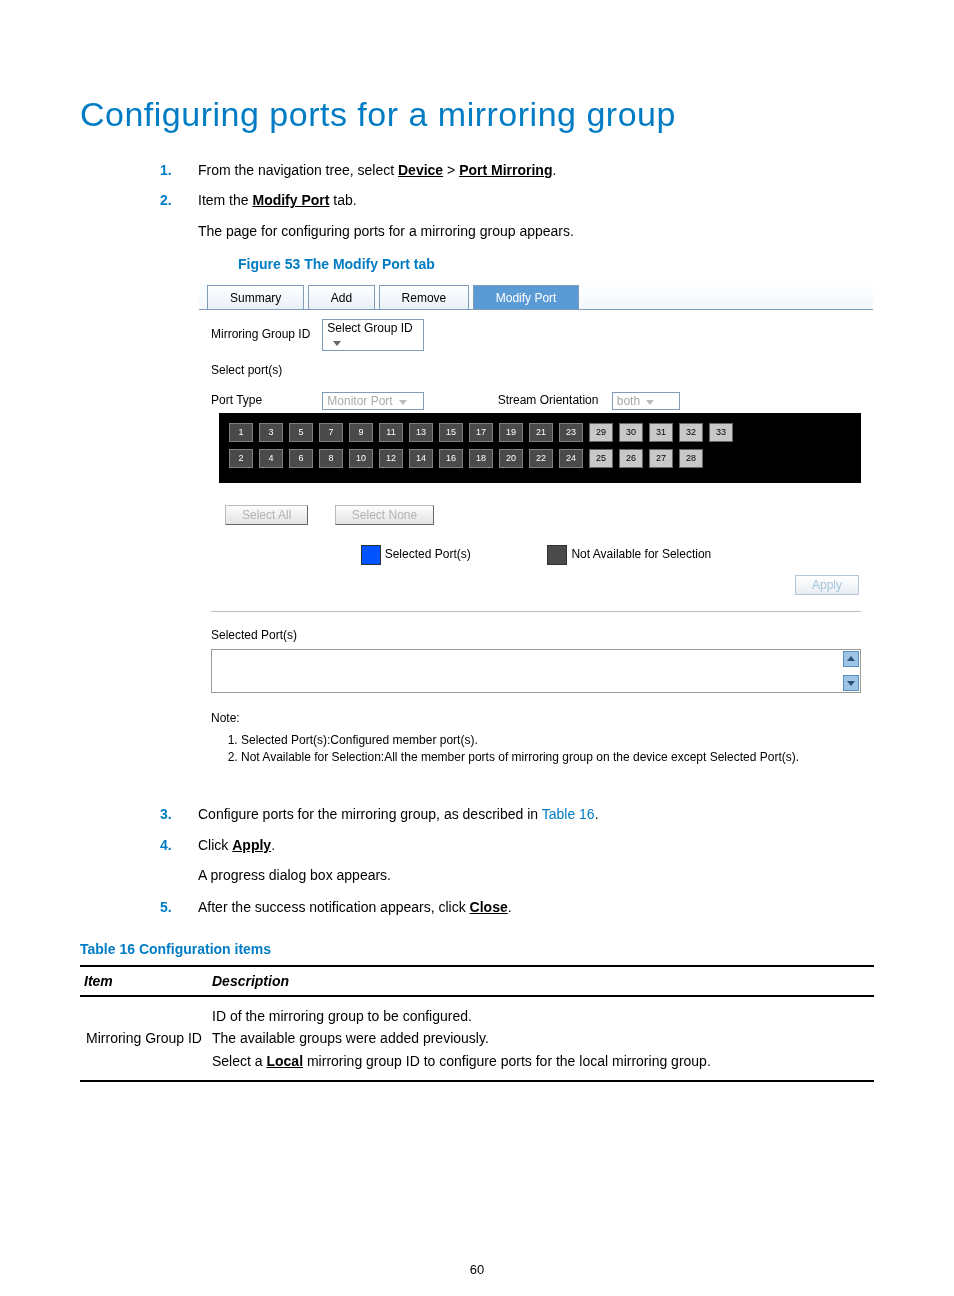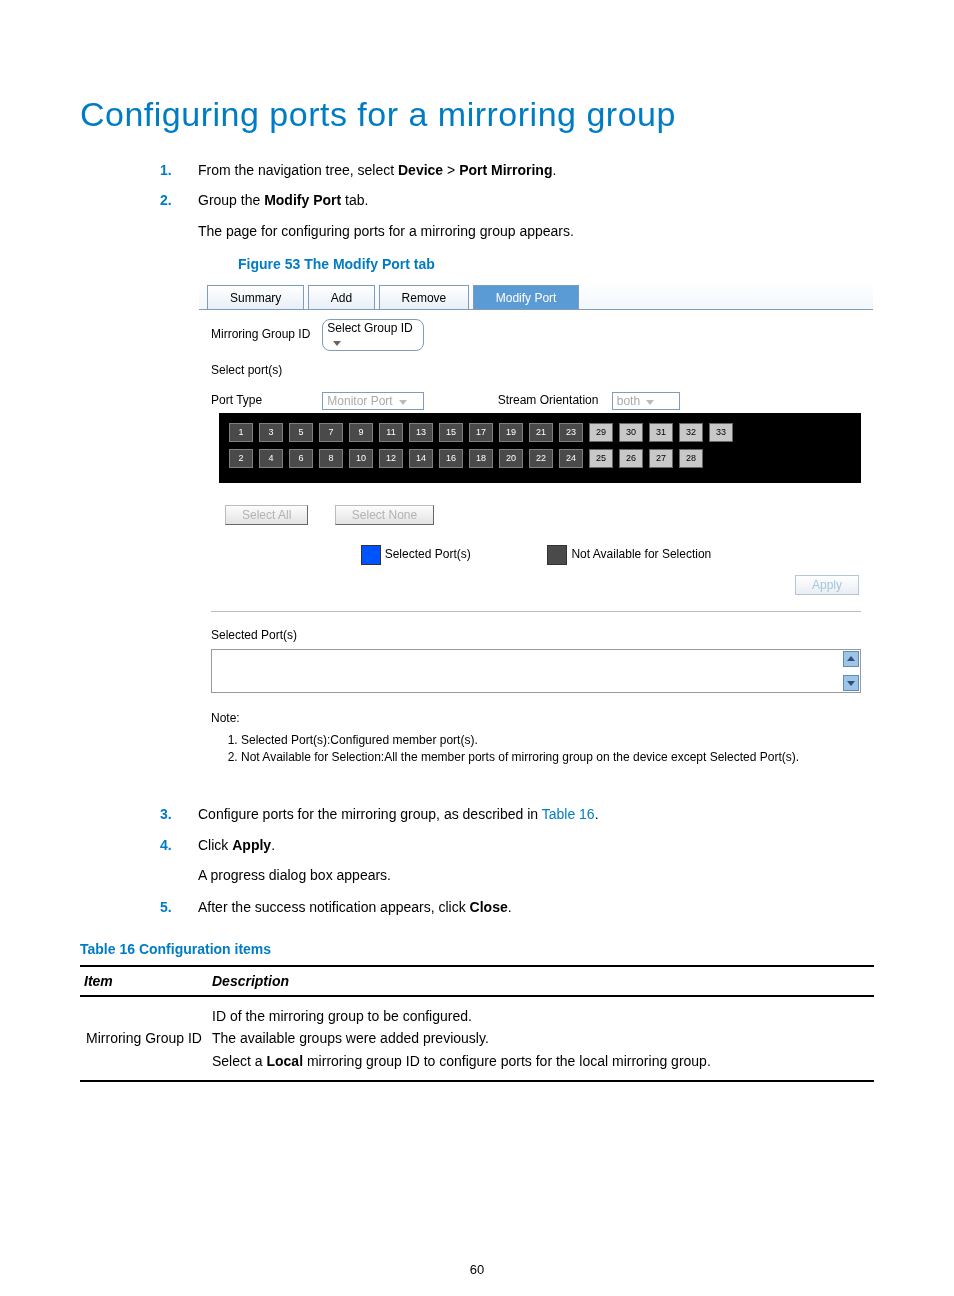--- a/index.html
+++ b/index.html
@@ -4,21 +4,21 @@
 <style>
   html,body{margin:0;padding:0;background:#fff;font-family:Arial,Helvetica,sans-serif;color:#000;}
   .page{width:954px;box-sizing:border-box;padding:0 80px 40px 80px;}
   h1{font-family:"Segoe UI Light","Segoe UI",Arial,sans-serif;font-weight:300;color:#007cc4;font-size:34px;margin:95px 0 25px 0;letter-spacing:.5px;}
   .steps{margin-left:80px;}
   ol.num{list-style:none;padding:0;margin:0;counter-reset:step;}
   ol.num>li{counter-increment:step;position:relative;padding-left:38px;margin:8px 0;font-size:14px;line-height:1.6;}
   ol.num>li::before{content:counter(step)".";position:absolute;left:0;top:0;color:#007cc4;font-weight:bold;}
   .subnote{font-size:14px;margin:6px 0 10px 38px;line-height:1.6;}
   .fig-caption{color:#007cc4;font-weight:bold;font-size:14px;margin:14px 0 6px 38px;padding-left:40px;}
-  b{font-weight:bold;}
+  b{font-weight:bold;text-decoration:underline;}
   .link{color:#007cc4;}
   
   .shot{border:1px solid #fff;margin-left:38px;font-family:Arial,sans-serif;color:#000;}
   .tabs{border-bottom:1px solid #7f9db9;background:linear-gradient(#fff,#f3f7fb);padding-left:8px;height:30px;}
   .tab{display:inline-block;border:1px solid #7f9db9;border-bottom:none;background:linear-gradient(#fff,#e8eff7);font-size:12px;padding:5px 22px 4px;margin-right:-1px;margin-top:6px;vertical-align:bottom;cursor:pointer;}
   .tab.selected{background:#5b9bd5;color:#fff;}
   .body{background:#fff;}
   .row{padding:9px 10px 3px 12px;font-size:12px;color:#000;}
   .row label{display:inline-block;}
   .lab{width:108px;}
@@ -61,39 +61,39 @@
 
 <div class="page">
   <h1>Configuring ports for a mirroring group</h1>
 
   <div class="steps">
     <ol class="num" start="1">
       <li>
         <span>From the navigation tree, select </span><b>Device</b><span> &gt; </span><b>Port Mirroring</b><span>.</span>
       </li>
       <li>
-        <span>Group the </span><b>Modify Port</b><span> tab.</span>
+        <span>Item the </span><b>Modify Port</b><span> tab.</span>
       </li>
     </ol>
     <div class="subnote">The page for configuring ports for a mirroring group appears.</div>
 
     <div class="fig-caption">Figure 53 The Modify Port tab</div>
 
     <div class="shot">
       <div class="tabs">
         <span class="tab">Summary</span>
         <span class="tab">Add</span>
         <span class="tab">Remove</span>
         <span class="tab selected">Modify Port</span>
       </div>
 
       <div class="body">
         <div class="row">
           <label class="lab">Mirroring Group ID</label>
-          <span class="select-box" style="width:92px;color:#000;border-radius:8px;">
+          <span class="select-box" style="width:92px;color:#000;">
             <span>Select Group ID</span><span class="caret"></span>
           </span>
         </div>
 
         <div class="row" style="padding-bottom:6px;">
           <span>Select port(s)</span>
         </div>
 
         <div class="row">
           <label class="lab">Port Type</label>

